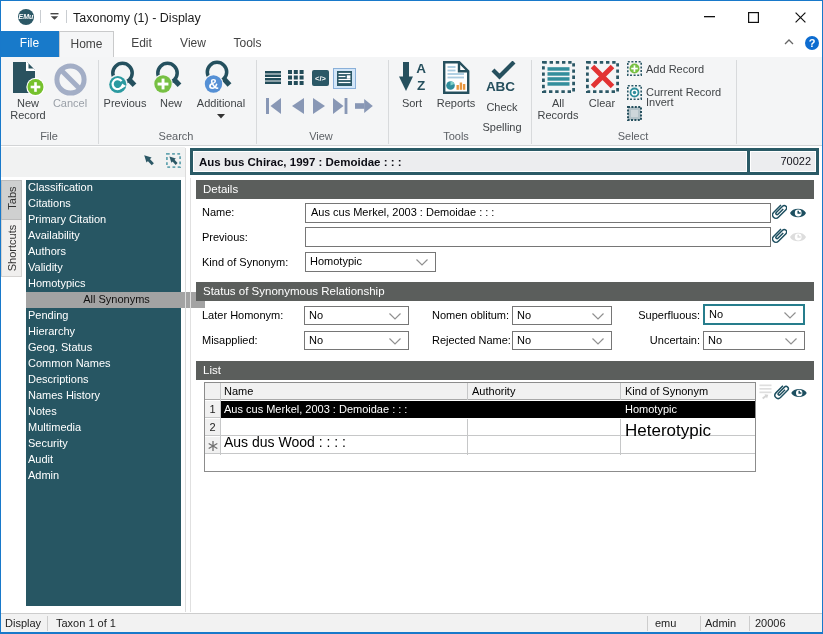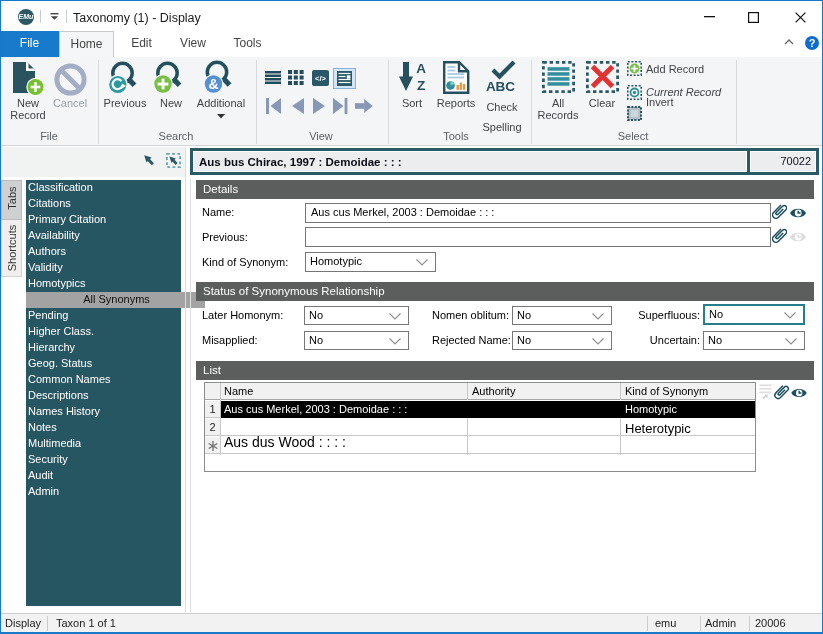--- a/index.html
+++ b/index.html
@@ -225,21 +225,21 @@
     <circle cx="7.5" cy="7.5" r="5" fill="#77c043"></circle>
     <rect x="4.2" y="6.7" width="6.6" height="1.7" fill="#fff"></rect>
     <rect x="6.6" y="4.3" width="1.7" height="6.6" fill="#fff"></rect>
   </svg>
   <div class="ribL" style="left:646px;top:63px;text-align:left;">Add Record</div>
   <svg class="abs" style="left:627px;top:85px;" width="15" height="15" viewBox="0 0 15 15">
     <rect x="0.8" y="0.8" width="13.4" height="13.4" fill="none" stroke="#2b5866" stroke-width="1.6" stroke-dasharray="2 1.6"></rect>
     <circle cx="7.5" cy="7.5" r="4" fill="#fff" stroke="#2f8e9c" stroke-width="1.8"></circle>
     <circle cx="7.5" cy="7.5" r="1.7" fill="#2f8e9c"></circle>
   </svg>
-  <div class="ribL" style="left:646px;top:86px;text-align:left;font-style:italic;">Current Record</div>
+  <div class="ribL" style="left:646px;top:86px;text-align:left;">Current Record</div>
   <svg class="abs" style="left:627px;top:106px;" width="15" height="15" viewBox="0 0 15 15">
     <rect x="1" y="1" width="13" height="13" fill="#b3c2c8" stroke="#26505e" stroke-width="2" stroke-dasharray="2 1.4"></rect>
     <rect x="4" y="4" width="7" height="7" fill="#cdd6da"></rect>
   </svg>
   <div class="ribL" style="left:646px;top:96px;text-align:center;">Invert</div>
 </div>
 
 <div class="abs" id="recstrip" style="left:1px;top:147px;width:821px;height:31px;background:#fff;">
   <div class="abs" style="left:0;top:0;width:184px;height:30px;background:#f1f2f2;"></div>
 
@@ -267,21 +267,20 @@
 <div class="abs" id="sidebar" style="left:26px;top:180px;width:155px;height:426px;background:#275663;">
   <div class="sideitem">Classification</div>
   <div class="sideitem">Citations</div>
   <div class="sideitem">Primary Citation</div>
   <div class="sideitem">Availability</div>
   <div class="sideitem">Authors</div>
   <div class="sideitem">Validity</div>
   <div class="sideitem">Homotypics</div>
   <div class="sideitem" style="background:#a3a3a3;color:#111;width:179px;text-align:center;">All Synonyms</div>
   <div class="sideitem">Pending</div>
-  <div class="sideitem">Higher Class.</div>
   <div class="sideitem">Hierarchy</div>
   <div class="sideitem">Geog. Status</div>
   <div class="sideitem">Common Names</div>
   <div class="sideitem">Descriptions</div>
   <div class="sideitem">Names History</div>
   <div class="sideitem">Notes</div>
   <div class="sideitem">Multimedia</div>
   <div class="sideitem">Security</div>
   <div class="sideitem">Audit</div>
   <div class="sideitem">Admin</div>
@@ -364,21 +363,21 @@
   <div class="abs" style="left:0;top:18px;width:15px;height:17px;background:#f1f1f1;border-bottom:1px solid #c6c7c8;font-size:11px;color:#222;text-align:center;line-height:17px;">1</div>
   <div class="abs" style="left:16px;top:18px;width:534px;height:17px;background:#000;"></div>
   <div class="abs" style="left:19px;top:20px;font-size:11px;color:#fff;white-space:nowrap;">Aus cus Merkel, 2003 : Demoidae : : :</div>
   <div class="abs" style="left:420px;top:20px;font-size:11px;color:#fff;white-space:nowrap;">Homotypic</div>
 
   <div class="abs" style="left:0;top:36px;width:15px;height:17px;background:#f1f1f1;border-bottom:1px solid #c6c7c8;font-size:11px;color:#222;text-align:center;line-height:17px;">2</div>
   <div class="abs" style="left:16px;top:36px;width:534px;height:17px;border-bottom:1px solid #c6c7c8;"></div>
   <div class="abs" style="left:262px;top:36px;width:1px;height:18px;background:#c6c7c8;"></div>
   <div class="abs" style="left:415px;top:36px;width:1px;height:18px;background:#c6c7c8;"></div>
   <div class="abs" style="left:19px;top:51px;font-size:14px;color:#000;white-space:nowrap;">Aus dus Wood : : : :</div>
-  <div class="abs" style="left:420px;top:38px;font-size:13px;color:#000;white-space:nowrap;">Heterotypic</div>
+  <div class="abs" style="left:420px;top:38px;font-size:17px;color:#000;white-space:nowrap;">Heterotypic</div>
 
   <div class="abs" style="left:0;top:54px;width:15px;height:17px;background:#f1f1f1;border-bottom:1px solid #c6c7c8;"></div>
   <svg class="abs" style="left:3px;top:58px;" width="10" height="10" viewBox="0 0 10 10">
     <g stroke="#6e6e6e" stroke-width="1.3">
       <line x1="5" y1="0" x2="5" y2="10"></line>
         <line x1="0.7" y1="2.5" x2="9.3" y2="7.5"></line>
         <line x1="9.3" y1="2.5" x2="0.7" y2="7.5"></line>
     </g>
   </svg>
   <div class="abs" style="left:16px;top:54px;width:534px;height:17px;border-bottom:1px solid #c6c7c8;"></div>

